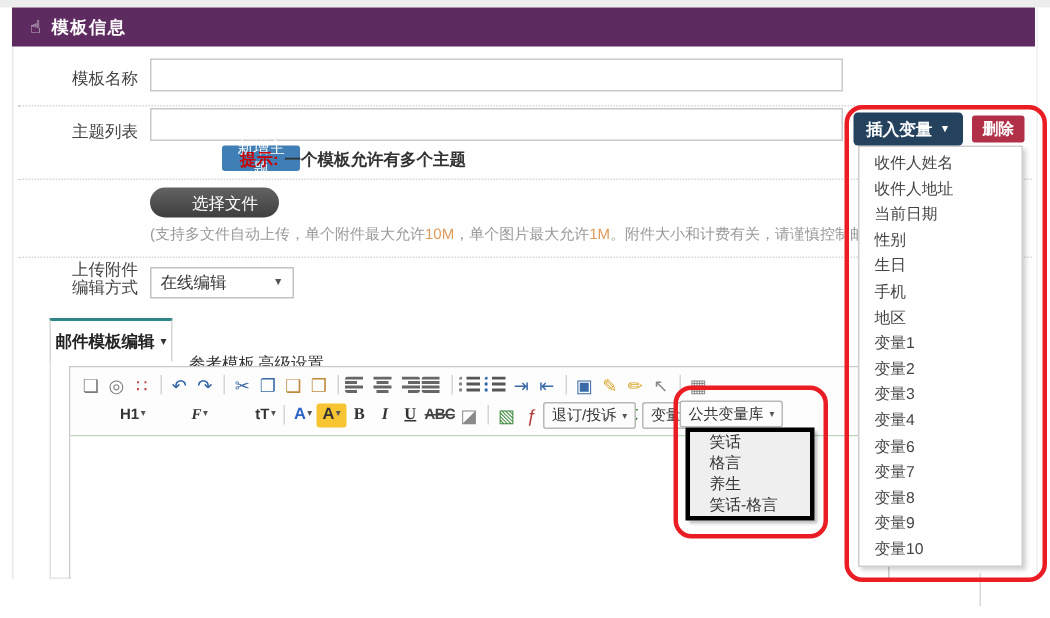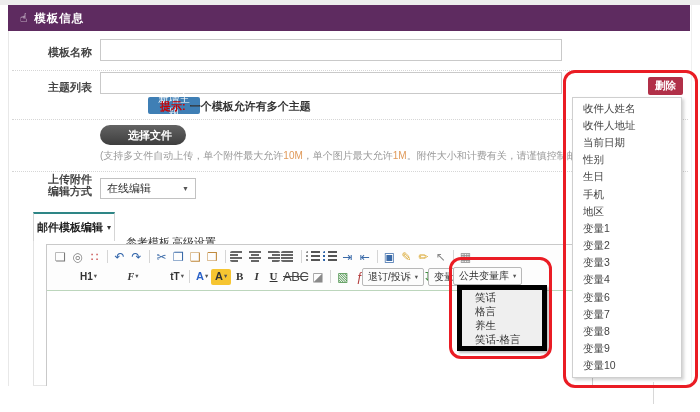--- a/index.html
+++ b/index.html
@@ -3,28 +3,28 @@
 <meta charset="utf-8">
 <style>
   html,body{margin:0;padding:0;background:#fff;font-family:"Liberation Sans","DejaVu Sans",sans-serif;}
   #stage{position:relative;width:700px;height:412px;background:#fff;overflow:hidden;font-size:11px;color:#333;}
   .abs{position:absolute;}
   #topstrip{left:0;top:0;width:700px;height:5px;background:#ededed;}
   #panel{left:8px;top:5px;width:682px;height:381px;border-left:1px solid #e8e8e8;border-right:1px solid #f0f0f0;background:#fff;}
   #header{left:8px;top:5px;width:682px;height:26px;background:#5e2b60;color:#fff;display:flex;align-items:center;padding-left:12px;box-sizing:border-box;}
   #header .hicon{font-size:12px;margin-right:7px;}
   #header .htitle{font-weight:bold;font-size:11.5px;letter-spacing:1px;}
-  .flabel{width:76px;left:16px;text-align:right;color:#444;font-size:11px;font-weight:bold;}
+  .flabel{width:76px;left:16px;text-align:right;color:#444;font-size:11px;}
   .tinput{left:100px;width:462px;height:22px;border:1px solid #c9c9c9;background:#fff;box-sizing:border-box;padding:0 5px;font-size:11px;}
   .dash{left:12px;width:676px;height:0;border-top:1px dotted #d6d6d6;}
   #addsubject{left:100px;top:97px;width:52px;height:17px;background:#3f7fb5;color:#fff;border:none;border-radius:2px;font-size:10.5px;display:flex;align-items:center;justify-content:center;cursor:pointer;margin-left:48px;}
   #tipline{left:160px;top:99px;font-size:11px;font-weight:bold;}
   #tipline .tip{color:#cc0000;margin-right:4px;}
   #tipline .tiptext{color:#333;font-weight:600;}
-  #choosefile{left:100px;top:125px;width:86px;height:20px;border:none;border-radius:10px;background:linear-gradient(#636363,#3e3e3e);color:#fff;font-weight:bold;font-size:11px;display:flex;align-items:center;justify-content:center;cursor:pointer;padding-left:20px;}
+  #choosefile{left:100px;top:125px;width:86px;height:20px;border:none;border-radius:10px;background:linear-gradient(#636363,#3e3e3e);color:#fff;font-weight:normal;font-size:11px;display:flex;align-items:center;justify-content:center;cursor:pointer;padding-left:20px;}
   #uploadhint{left:100px;top:149px;font-size:10px;color:#999;}
   #uploadhint .num{color:#e09a5a;}
   #editselect{left:100px;top:178px;width:96px;height:21px;border:1px solid #c2c2c2;background:#fff;display:flex;align-items:center;justify-content:space-between;padding:0 6px;box-sizing:border-box;cursor:pointer;}
   #editselect .selcaret{font-size:7px;color:#555;}
   
   #tabline{left:33px;top:240px;width:560px;height:0;border-top:1px solid #d5d5d5;}
   #tabpanel{left:33px;top:240px;width:560px;height:146px;border-left:1px solid #e3e3e3;border-right:1px solid #e3e3e3;border-bottom:1px solid #e6e6e6;background:#fff;box-sizing:border-box;}
   #tabactive{left:33px;top:212px;width:82px;height:29px;background:#fff;border:1px solid #d5d5d5;border-top:2px solid #2e8686;border-bottom:none;box-sizing:border-box;display:flex;align-items:center;justify-content:center;gap:4px;font-weight:bold;color:#222;cursor:pointer;z-index:3;}
   #tabactive .tcaret{font-size:8px;color:#333;}
   .tab{top:228px;height:28px;display:flex;align-items:center;color:#333;cursor:pointer;font-size:11px;}
@@ -38,38 +38,38 @@
   .tb-sep{width:1px;height:13px;background:#d5d5d5;margin:0 3px;}
   .ic-text{font-size:10px;font-weight:bold;color:#333;margin-left:27px;}
   .ic-serif{font-family:"Liberation Serif","DejaVu Serif",serif;}
   .ic-italic{font-style:italic;}
   .ic-A{font-size:11px;font-weight:bold;}
   .ic-A-color{color:#2a62c8;}
   .ic-A-bg{background:#f6c531;color:#333;padding:0 2px;}
   .ic-b{font-weight:800;font-size:11px;}
   .ic-i{font-style:italic;font-weight:bold;font-size:11px;}
   .ic-u{text-decoration:underline;font-weight:bold;font-size:11px;}
-  .ic-abc{font-size:13px;font-weight:normal;text-decoration:line-through;color:#444;letter-spacing:-.5px;}
+  .ic-abc{font-size:10px;font-weight:bold;text-decoration:line-through;color:#444;letter-spacing:-.5px;}
   .ic-al{width:13px;height:11px;}
   .ic-al-left{background:linear-gradient(#666,#666) 0 0/12px 2px no-repeat,linear-gradient(#666,#666) 0 3px/8px 2px no-repeat,linear-gradient(#666,#666) 0 6px/12px 2px no-repeat,linear-gradient(#666,#666) 0 9px/8px 2px no-repeat;}
   .ic-al-center{background:linear-gradient(#666,#666) 50% 0/12px 2px no-repeat,linear-gradient(#666,#666) 50% 3px/8px 2px no-repeat,linear-gradient(#666,#666) 50% 6px/12px 2px no-repeat,linear-gradient(#666,#666) 50% 9px/8px 2px no-repeat;}
   .ic-al-right{background:linear-gradient(#666,#666) 100% 0/12px 2px no-repeat,linear-gradient(#666,#666) 100% 3px/8px 2px no-repeat,linear-gradient(#666,#666) 100% 6px/12px 2px no-repeat,linear-gradient(#666,#666) 100% 9px/8px 2px no-repeat;}
   .ic-al-justify{background:linear-gradient(#666,#666) 0 0/12px 2px no-repeat,linear-gradient(#666,#666) 0 3px/12px 2px no-repeat,linear-gradient(#666,#666) 0 6px/12px 2px no-repeat,linear-gradient(#666,#666) 0 9px/12px 2px no-repeat;}
   .ic-list{width:14px;height:11px;}
   .ic-list-ol{background:linear-gradient(#888,#888) 0 0/2px 2px no-repeat,linear-gradient(#888,#888) 0 4px/2px 2px no-repeat,linear-gradient(#888,#888) 0 8px/2px 2px no-repeat,linear-gradient(#555,#555) 5px 0/9px 2px no-repeat,linear-gradient(#555,#555) 5px 4px/9px 2px no-repeat,linear-gradient(#555,#555) 5px 8px/9px 2px no-repeat;}
   .ic-list-ul{background:linear-gradient(#2a62a8,#2a62a8) 0 0/2px 2px no-repeat,linear-gradient(#2a62a8,#2a62a8) 0 4px/2px 2px no-repeat,linear-gradient(#2a62a8,#2a62a8) 0 8px/2px 2px no-repeat,linear-gradient(#555,#555) 5px 0/9px 2px no-repeat,linear-gradient(#555,#555) 5px 4px/9px 2px no-repeat,linear-gradient(#555,#555) 5px 8px/9px 2px no-repeat;}
   .dd-btn{display:inline-flex;align-items:center;gap:4px;border:1px solid #b8b8b8;background:#fcfcfc;border-radius:2px;font-size:10px;color:#333;padding:0 5px;height:16px;cursor:pointer;margin-left:4px;white-space:nowrap;}
   .dd-btn .cr{font-size:6.5px;color:#555;}
   
   .redbox{border:3px solid #ea1c24;border-radius:12px;pointer-events:none;z-index:9;}
   #redbox1{left:449px;top:257px;width:97px;height:96px;}
   #redbox2{left:563px;top:70px;width:129px;height:312px;}
   
   #publib{left:453px;top:267px;z-index:5;margin-left:0;}
-  #pubmenu{left:457px;top:285px;width:80px;background:#efefef;border:5px solid #000000;box-shadow:2px 2px 2px rgba(0,0,0,.25);z-index:5;}
+  #pubmenu{left:457px;top:285px;width:80px;background:#efefef;border:3px solid #000000;box-shadow:2px 2px 2px rgba(0,0,0,.25);z-index:5;}
   #pubmenu .mi{height:14px;line-height:14px;padding-left:13px;font-size:10.5px;color:#333;cursor:pointer;}
   
   #insertvar{left:569px;top:75px;width:73px;height:22px;background:#24425e;border:none;border-radius:3px;color:#fff;font-weight:bold;font-size:11px;display:flex;align-items:center;justify-content:center;gap:5px;cursor:pointer;z-index:5;}
   #insertvar .cr{font-size:7px;color:#fff;}
   #delbtn{left:648px;top:77px;width:35px;height:18px;background:#b13048;border:none;border-radius:2px;color:#fff;font-weight:bold;font-size:10.5px;display:flex;align-items:center;justify-content:center;cursor:pointer;z-index:5;}
   #varpanel{left:572px;top:97px;width:110px;height:281px;background:#fff;border:1px solid #cfcfcf;box-shadow:2px 2px 3px rgba(0,0,0,.18);display:flex;flex-direction:column;z-index:4;box-sizing:border-box;padding:2px 0;}
   #varpanel .vi{flex:1;display:flex;align-items:center;padding-left:10px;font-size:10.5px;color:#444;cursor:pointer;}
   #tailline{left:653px;top:382px;width:1px;height:22px;background:#d8d8d8;}
 </style>
 </head>
@@ -353,20 +353,24 @@
     <span class="cr">▾</span>
   </span>
   <div class="abs" id="pubmenu">
       <div class="mi">笑话</div>
       <div class="mi">格言</div>
       <div class="mi">养生</div>
       <div class="mi">笑话-格言</div>
     </div>
   <div class="abs redbox" id="redbox1"></div>
 
+  <button class="abs" id="insertvar">
+    <span>插入变量</span>
+    <span class="cr">▼</span>
+  </button>
   <button class="abs" id="delbtn">删除</button>
   <div class="abs" id="varpanel">
       <div class="vi">收件人姓名</div>
       <div class="vi">收件人地址</div>
       <div class="vi">当前日期</div>
       <div class="vi">性别</div>
       <div class="vi">生日</div>
       <div class="vi">手机</div>
       <div class="vi">地区</div>
       <div class="vi">变量1</div>

